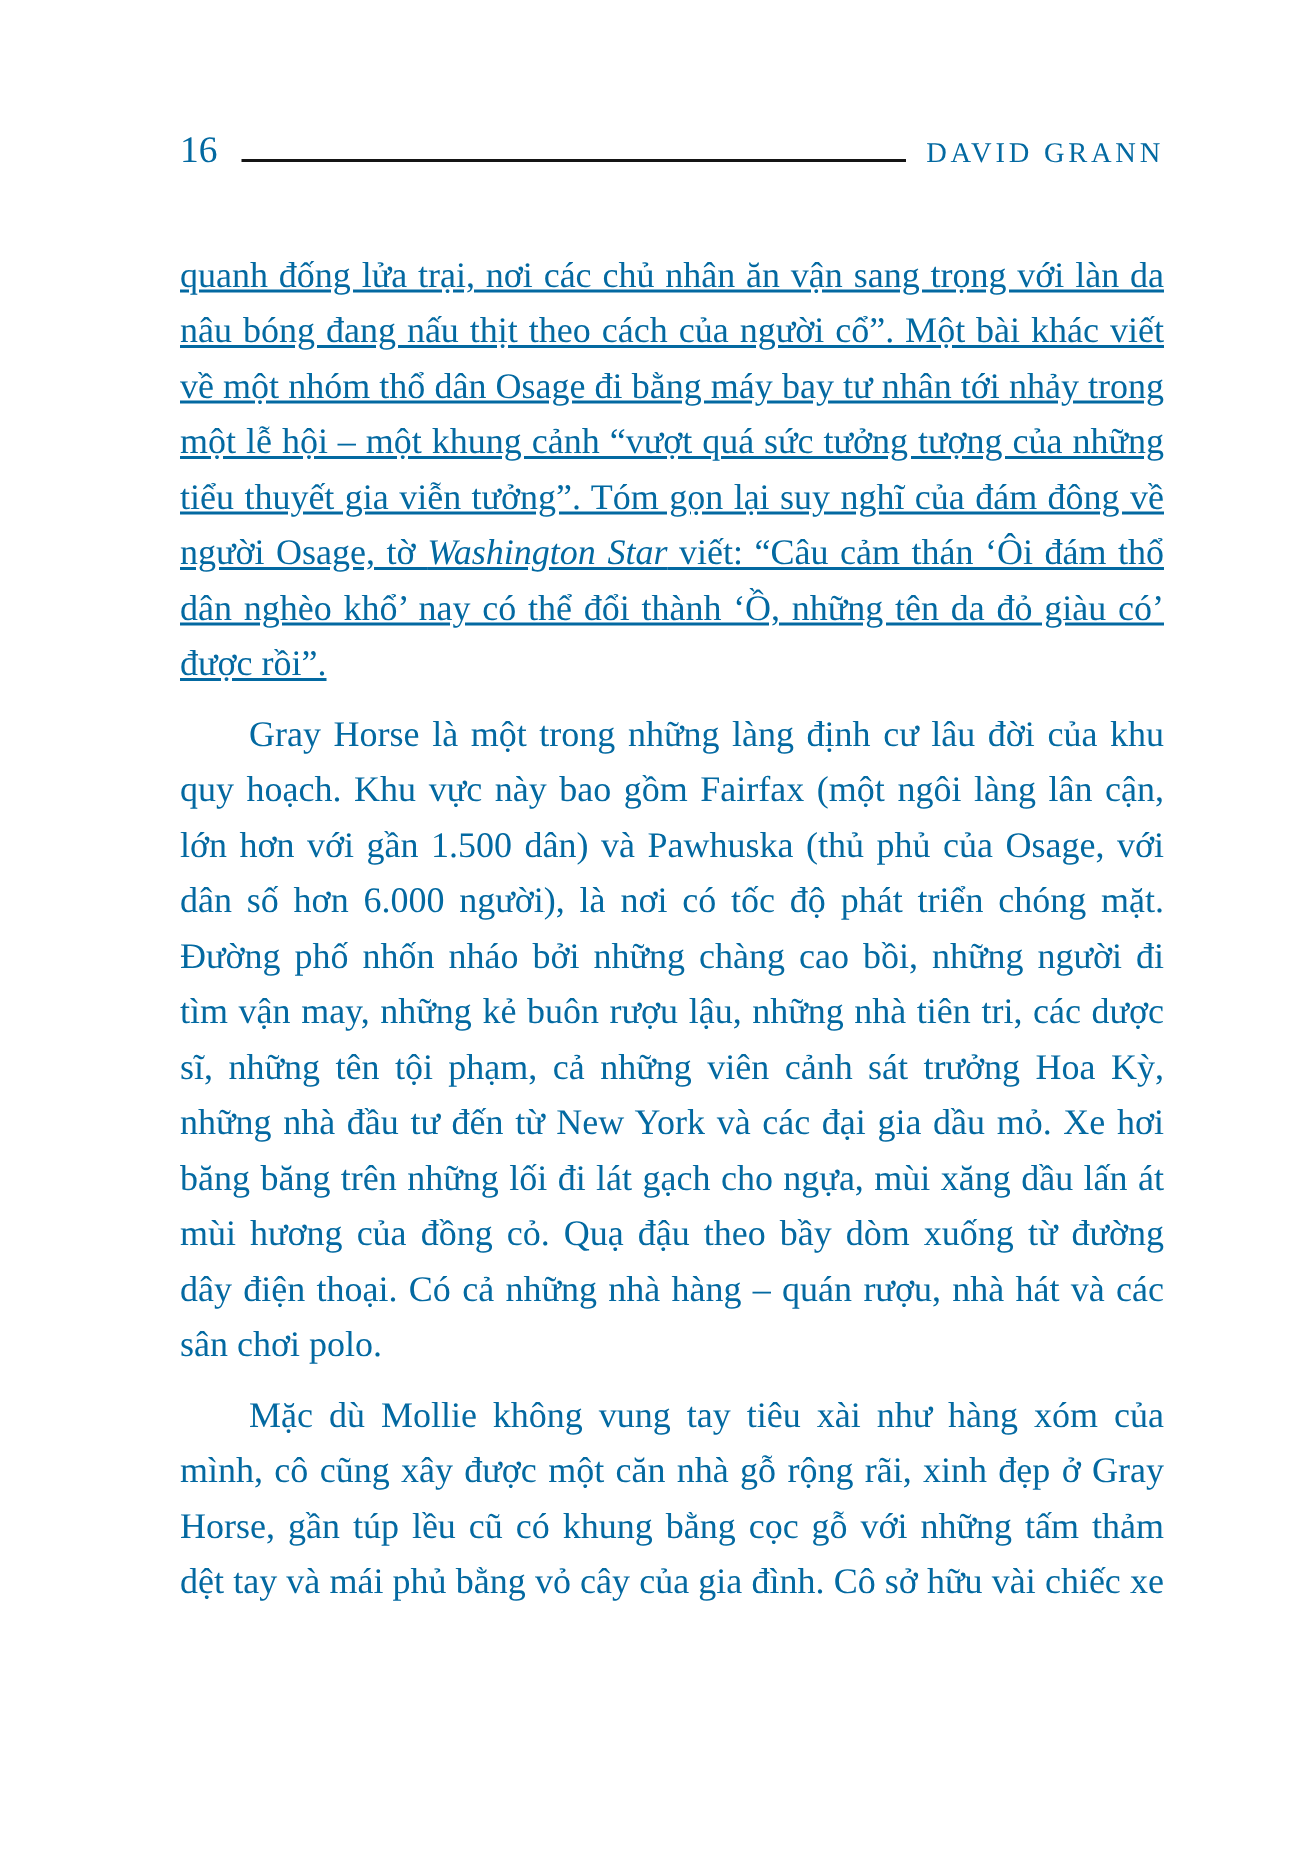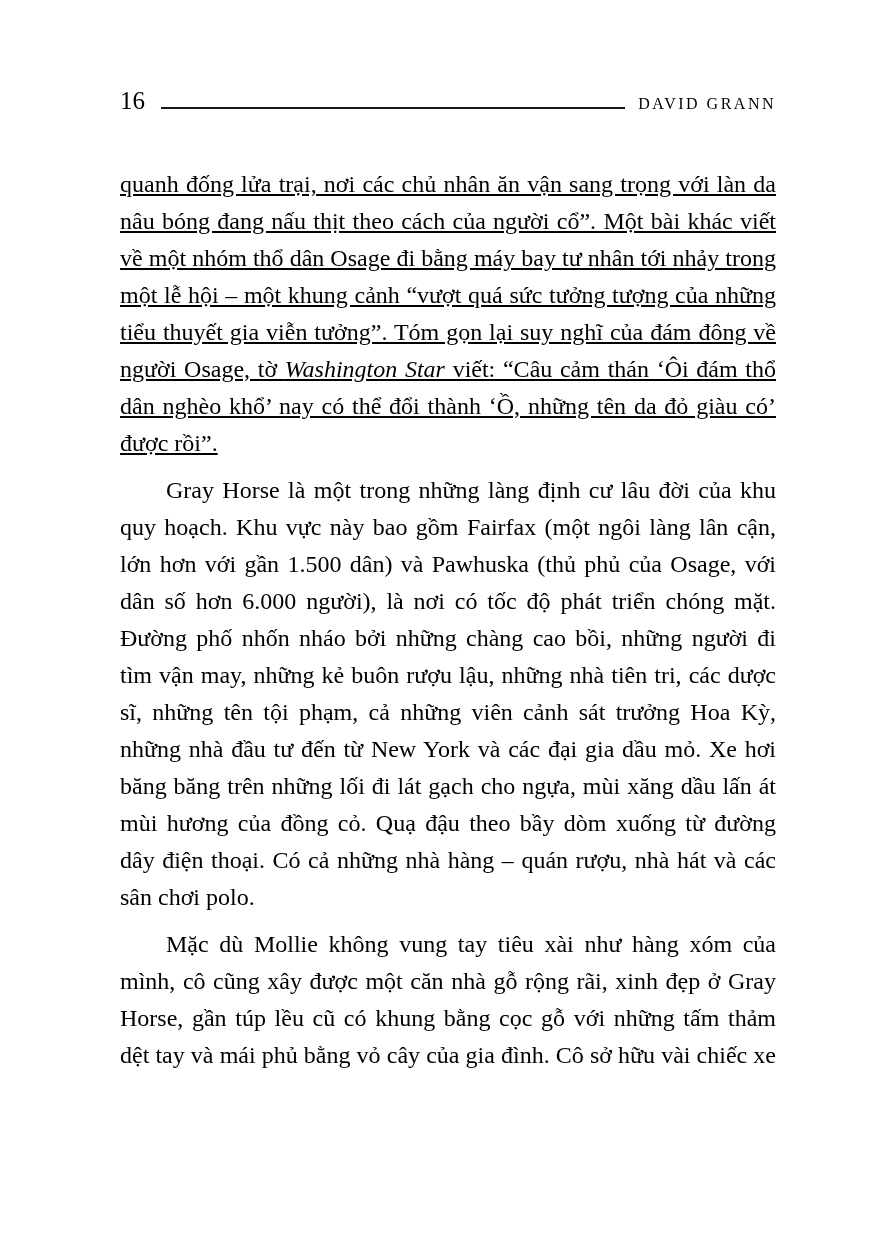--- a/index.html
+++ b/index.html
@@ -7,21 +7,21 @@
     padding: 0;
     background: #ffffff;
   }
   .page {
     position: relative;
     width: 874px;
     height: 1080px;
     background: #ffffff;
     overflow: hidden;
     font-family: "Liberation Serif", serif;
-    color: #000000;
+    color: #0369a1;
   }
   .header {
     position: absolute;
     top: 88px;
     left: 120px;
     width: 656px;
     display: flex;
     align-items: baseline;
   }
   .page-num {
@@ -30,21 +30,21 @@
   }
   .rule {
     flex: 1 1 auto;
     display: inline-block;
     height: 0;
     border-bottom: 2px solid #151515;
     margin-left: 16px;
     margin-right: 13px;
   }
   .author {
-    font-size: 16px;
+    font-size: 19px;
     line-height: 1;
     letter-spacing: 2.5px;
     white-space: nowrap;
   }
   .body-text {
     position: absolute;
     top: 166px;
     left: 120px;
     width: 656px;
     font-size: 24px;

